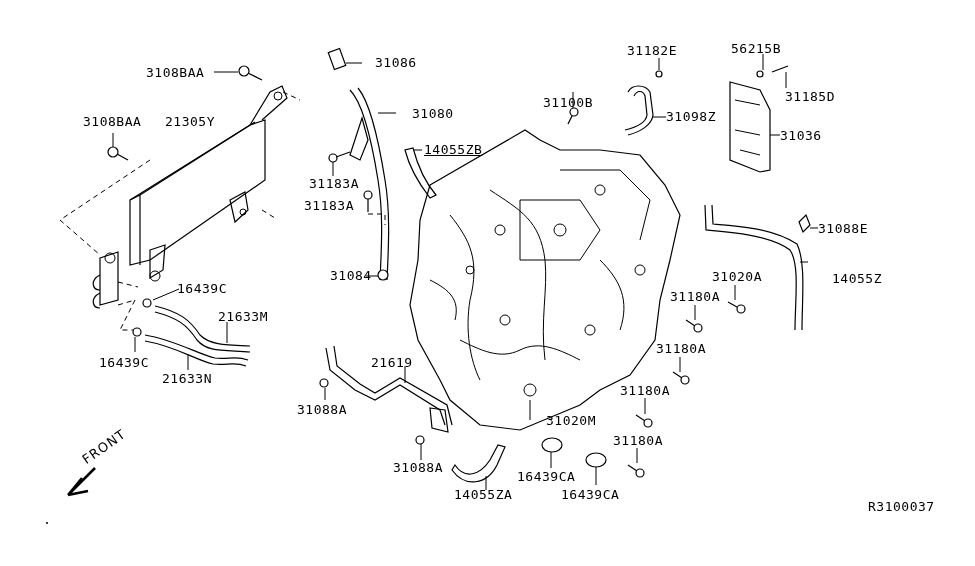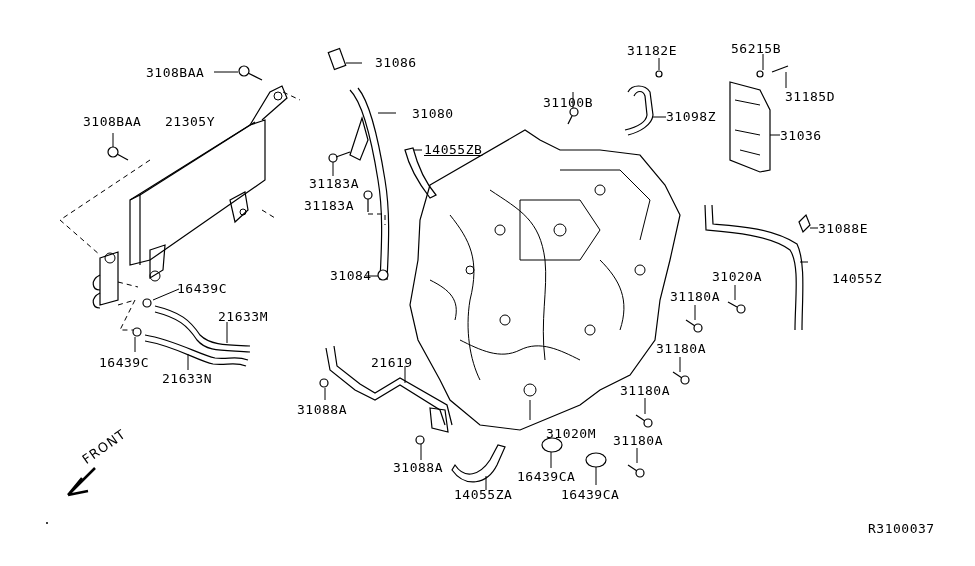--- a/index.html
+++ b/index.html
@@ -203,19 +203,19 @@
 <div class="lbl" style="left:818px;top:222px;">31088E</div>
 <div class="lbl" style="left:832px;top:256px;margin-top:16px;">14055Z</div>
 <div class="lbl" style="left:712px;top:270px;">31020A</div>
 <div class="lbl" style="left:670px;top:290px;">31180A</div>
 <div class="lbl" style="left:656px;top:342px;">31180A</div>
 <div class="lbl" style="left:620px;top:384px;">31180A</div>
 <div class="lbl" style="left:613px;top:434px;">31180A</div>
 <div class="lbl" style="left:371px;top:356px;">21619</div>
 <div class="lbl" style="left:297px;top:403px;">31088A</div>
 <div class="lbl" style="left:393px;top:461px;">31088A</div>
-<div class="lbl" style="left:546px;top:427px;">31020M</div>
+<div class="lbl" style="left:546px;top:414px;">31020M</div>
 <div class="lbl" style="left:454px;top:488px;">14055ZA</div>
 <div class="lbl" style="left:517px;top:470px;">16439CA</div>
 <div class="lbl" style="left:561px;top:488px;">16439CA</div>
 
 <div class="front">FRONT</div>
-<div class="lbl" style="left:868px;top:500px;margin-top:22px;">R3100037</div>
+<div class="lbl" style="left:868px;top:500px;">R3100037</div>
 
 </body></html>

